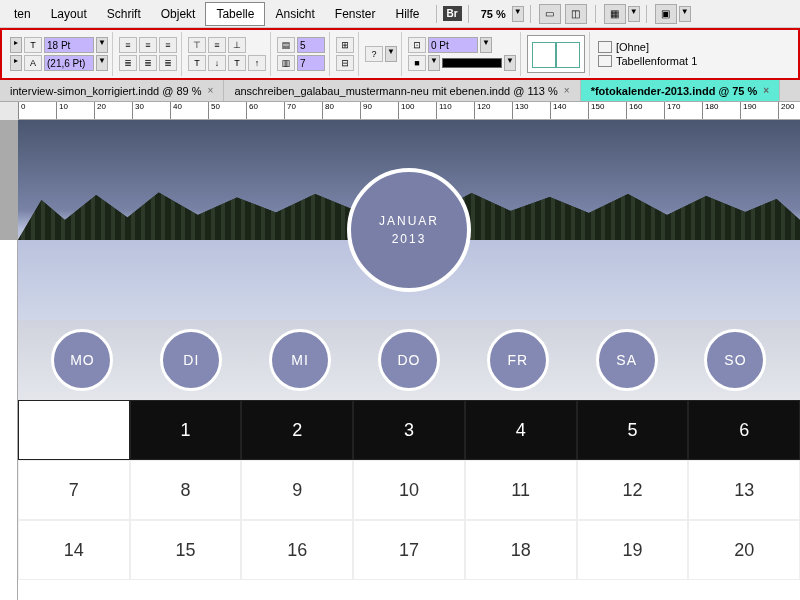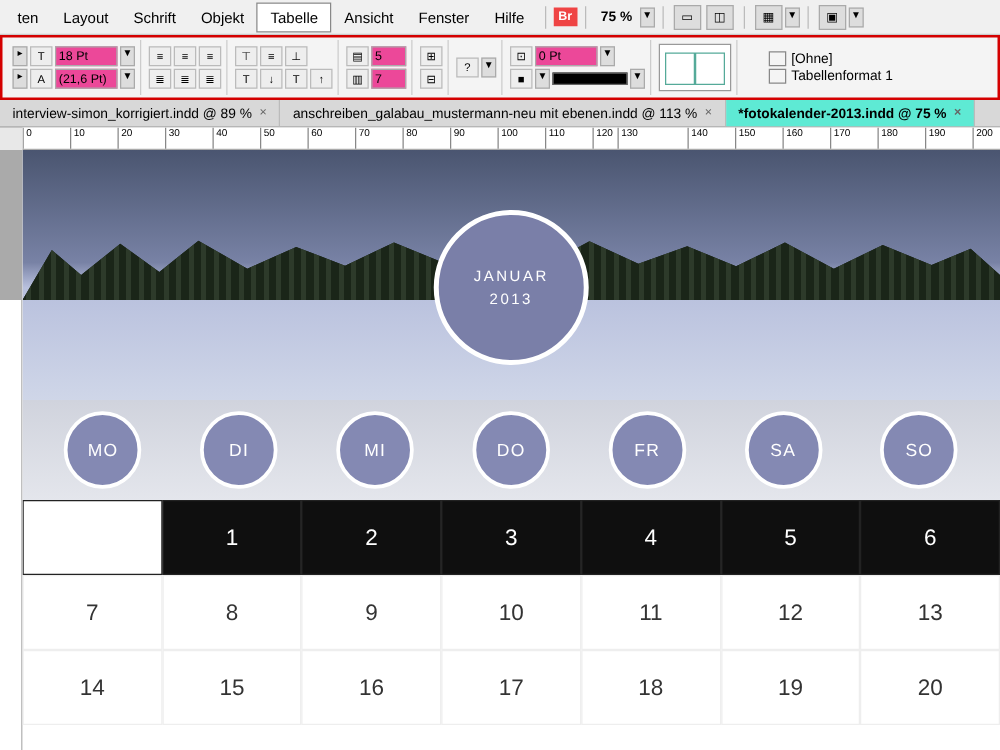--- a/index.html
+++ b/index.html
@@ -4,31 +4,31 @@
 <style>
 * { margin: 0; padding: 0; box-sizing: border-box; font-family: Arial, sans-serif; }
 body { background: #e8e8e8; width: 800px; height: 600px; overflow: hidden; }
 
 .menubar { display: flex; align-items: center; height: 28px; background: #f0f0f0; border-bottom: 1px solid #ccc; padding: 0 4px; font-size: 12px; }
 .menubar .menu-item { padding: 4px 10px; cursor: pointer; }
 .menubar .menu-item.active { border: 1px solid #888; background: #fff; }
 .menubar .sep { width: 1px; height: 18px; background: #bbb; margin: 0 6px; }
 .menubar .zoom { padding: 2px 6px; font-size: 11px; font-weight: bold; }
 .menubar .icon-btn { width: 22px; height: 20px; border: 1px solid #aaa; background: #ddd; margin: 0 2px; display: inline-flex; align-items: center; justify-content: center; font-size: 10px; }
-.menubar .br-badge { background: #ef4444; color: #fff; font-size: 10px; font-weight: bold; padding: 2px 4px; }
+.menubar .br-badge { background: #404040; color: #fff; font-size: 10px; font-weight: bold; padding: 2px 4px; }
 
 .control-panel { border: 2px solid #d40000; background: #f4f4f4; height: 52px; display: flex; align-items: stretch; padding: 2px 4px; gap: 2px; }
 .cp-group { display: flex; flex-direction: column; justify-content: center; gap: 2px; border-right: 1px solid #ccc; padding: 0 4px; }
 .cp-row { display: flex; align-items: center; gap: 2px; }
 .cp-icon { width: 18px; height: 16px; border: 1px solid #bbb; background: #eee; display: inline-flex; align-items: center; justify-content: center; font-size: 9px; }
-.cp-input { width: 50px; height: 16px; font-size: 10px; padding: 0 2px; border: 1px solid #aaa; background: #ec4899; }
+.cp-input { width: 50px; height: 16px; font-size: 10px; padding: 0 2px; border: 1px solid #aaa; background: #c4b5fd; }
 .cp-dd { width: 12px; height: 16px; border: 1px solid #aaa; background: #ddd; font-size: 8px; text-align: center; }
 .cp-narrow { width: 28px; }
 .table-style { display: flex; flex-direction: column; justify-content: center; gap: 2px; padding: 0 6px; font-size: 11px; }
-.table-style .row { display: flex; align-items: center; gap: 4px; margin-left: 17px; }
+.table-style .row { display: flex; align-items: center; gap: 4px; }
 .table-style .swatch { width: 14px; height: 12px; border: 1px solid #888; }
 .preview-box { width: 58px; height: 38px; border: 1px solid #999; background: #fff; position: relative; }
 .preview-box::before, .preview-box::after { content: ""; position: absolute; border: 1px solid #5a9; }
 .preview-box::before { left: 4px; top: 6px; width: 22px; height: 24px; }
 .preview-box::after { right: 4px; top: 6px; width: 22px; height: 24px; }
 .stroke-bar { width: 60px; height: 10px; background: #000; border: 1px solid #666; }
 
 .doc-tabs { display: flex; background: #d8d8d8; height: 22px; font-size: 11px; border-bottom: 1px solid #aaa; }
 .doc-tab { padding: 3px 10px; border-right: 1px solid #bbb; display: flex; align-items: center; gap: 6px; }
 .doc-tab.active { background: #5eead4; font-weight: bold; }
@@ -198,21 +198,21 @@
     <div class="tick" style="left: 114px;">30</div>
     <div class="tick" style="left: 152px;">40</div>
     <div class="tick" style="left: 190px;">50</div>
     <div class="tick" style="left: 228px;">60</div>
     <div class="tick" style="left: 266px;">70</div>
     <div class="tick" style="left: 304px;">80</div>
     <div class="tick" style="left: 342px;">90</div>
     <div class="tick" style="left: 380px;">100</div>
     <div class="tick" style="left: 418px;">110</div>
     <div class="tick" style="left: 456px;">120</div>
-    <div class="tick" style="left: 476px;">130</div>
+    <div class="tick" style="left: 494px;">130</div>
     <div class="tick" style="left: 532px;">140</div>
     <div class="tick" style="left: 570px;">150</div>
     <div class="tick" style="left: 608px;">160</div>
     <div class="tick" style="left: 646px;">170</div>
     <div class="tick" style="left: 684px;">180</div>
     <div class="tick" style="left: 722px;">190</div>
     <div class="tick" style="left: 760px;">200</div>
   </div>
 
 <div class="workspace">

